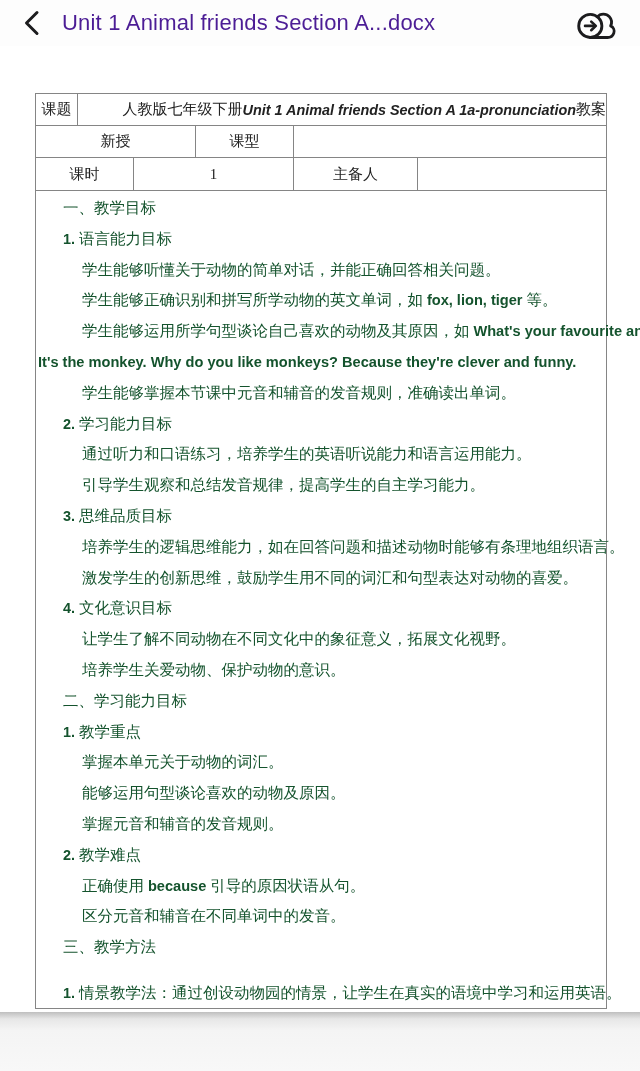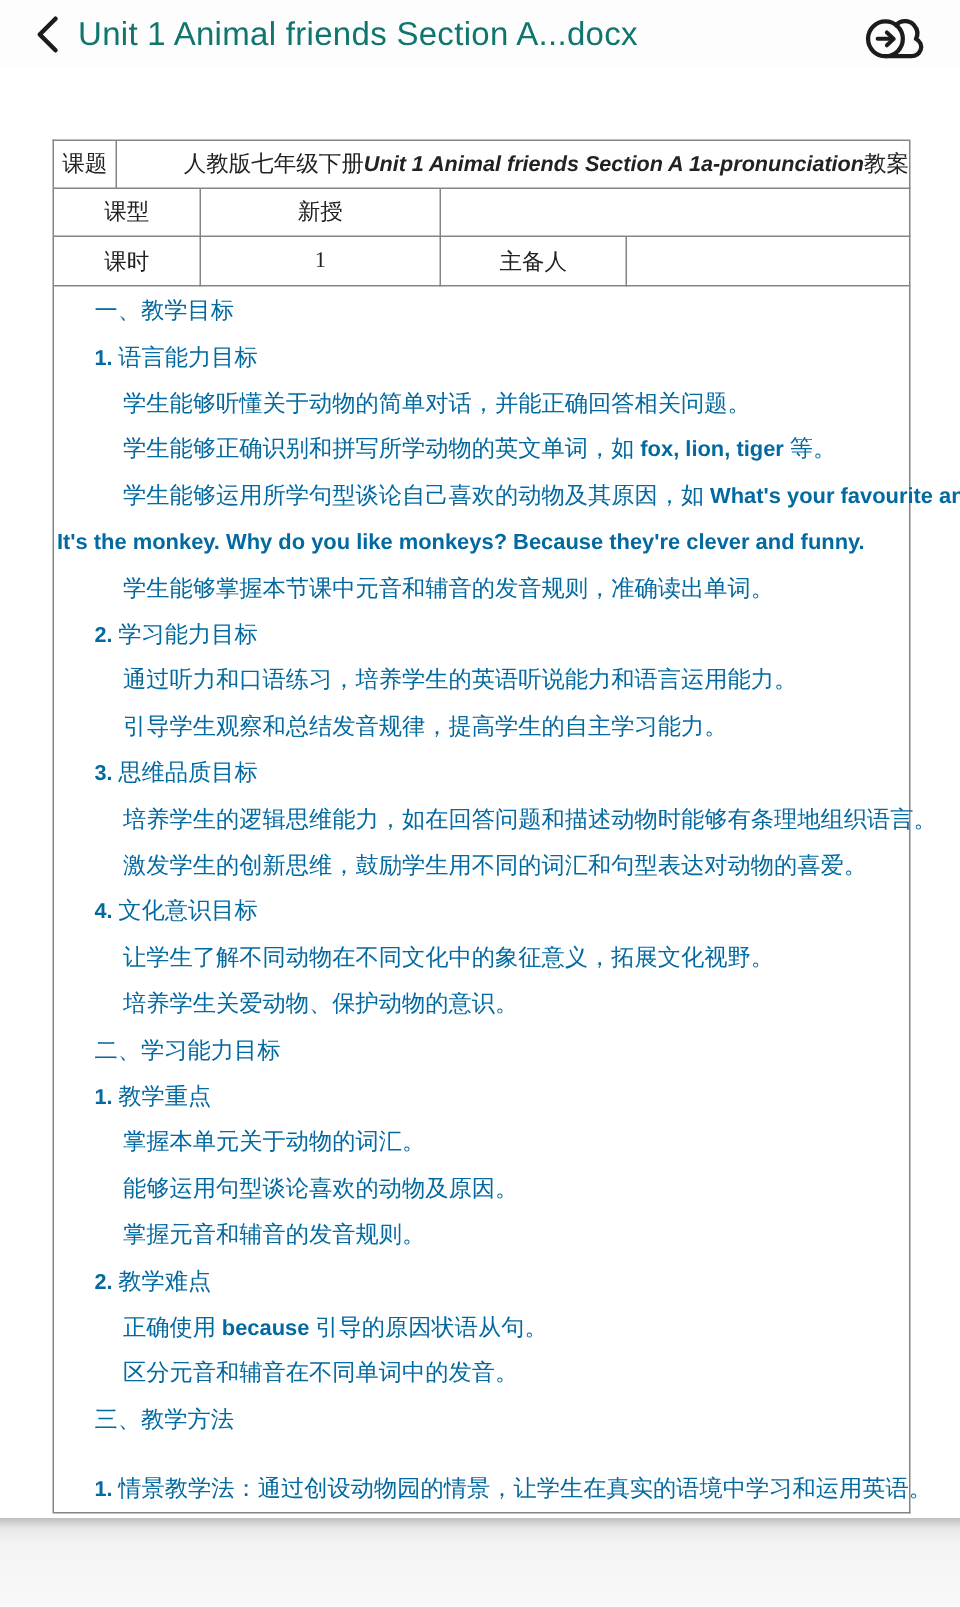--- a/index.html
+++ b/index.html
@@ -5,21 +5,21 @@
   * { margin:0; padding:0; box-sizing:border-box; }
   html,body { width:640px; height:1071px; overflow:hidden; background:#ffffff;
               font-family:"Liberation Sans","DejaVu Sans",sans-serif; }
   .screen { position:relative; width:640px; height:1071px; background:#ffffff; }
 
   
   .navbar { position:absolute; top:0; left:0; width:640px; height:46px;
             display:flex; align-items:center; background:#fdfdfd; }
   .nav-back { width:46px; height:46px; display:flex; align-items:center; justify-content:center;
               padding-left:18px; cursor:pointer; }
-  .nav-title { font-size:22px; color:#0f766e; letter-spacing:.2px; margin-left:6px;
+  .nav-title { font-size:22px; color:#4c1d95; letter-spacing:.2px; margin-left:16px;
                white-space:nowrap; overflow:hidden; max-width:500px; }
   .nav-cloud { position:absolute; right:22px; top:3px; width:44px; height:42px;
                display:flex; align-items:center; justify-content:center; cursor:pointer; }
   .nav-fade { position:absolute; top:46px; left:0; width:640px; height:10px;
               background:linear-gradient(#f1f1f1, rgba(255,255,255,0)); opacity:.55; }
 
   
   .doc-page { position:absolute; top:46px; left:0; width:640px; height:966px; background:#ffffff; }
 
   .doc-table { position:absolute; left:35px; top:47px; width:572px;
@@ -31,21 +31,21 @@
         font-family:"Liberation Serif","DejaVu Serif",serif; font-size:15px; color:#222; }
   .r1 { height:32px; } .r2 { height:32px; } .r3 { height:33px; }
   .w-label1 { width:42px; }
   .w-rest   { flex:1;justify-content:flex-end; }
   .w-c1 { width:98px; } .w-c2 { width:160px; } .w-c3 { width:124px; } .w-c4 { flex:1; }
 
   
   .content-cell { width:100%; height:818px; border-right:1.5px solid #858585;
                   border-bottom:1.5px solid #858585; padding-top:2px; overflow:visible; }
   .line { height:30.8px; line-height:30.8px; white-space:nowrap;
-          font-size:15.5px; color:#0369a1;
+          font-size:15.5px; color:#14532d;
           font-family:"Liberation Serif","DejaVu Serif",serif; }
   .L-section { padding-left:27px; }
   .L-item    { padding-left:27px; }
   .L-para    { padding-left:46px; }
   .L-flush   { padding-left:2px; }
   .L-gap     { margin-top:15px; }
   .seg-zh  { font-family:"Liberation Serif","DejaVu Serif",serif; }
   .seg-en  { font-family:"Liberation Sans","DejaVu Sans",sans-serif; font-weight:600; font-size:14.6px; }
   .seg-num { font-family:"Liberation Sans","DejaVu Sans",sans-serif; font-weight:700; font-size:14.4px; }
 
@@ -91,22 +91,22 @@
       <div class="tr">
         <div class="td r1 w-label1">课题</div>
         <div class="td r1 w-rest title-mixed">
             <span class="seg-zh">人教版七年级下册 </span>
             <span class="seg-en">Unit 1 Animal friends Section A 1a-pronunciation</span>
             <span class="seg-zh"> 教案</span>
           </div>
       </div>
 
       <div class="tr">
+        <div class="td r2 w-c2">新授</div>
         <div class="td r2 w-c1">课型</div>
-        <div class="td r2 w-c2">新授</div>
         <div class="td r2 w-c4"></div>
       </div>
 
       <div class="tr">
         <div class="td r3 w-c1">课时</div>
         <div class="td r3 w-c2">1</div>
         <div class="td r3 w-c3">主备人</div>
         <div class="td r3 w-c4"></div>
       </div>
 

